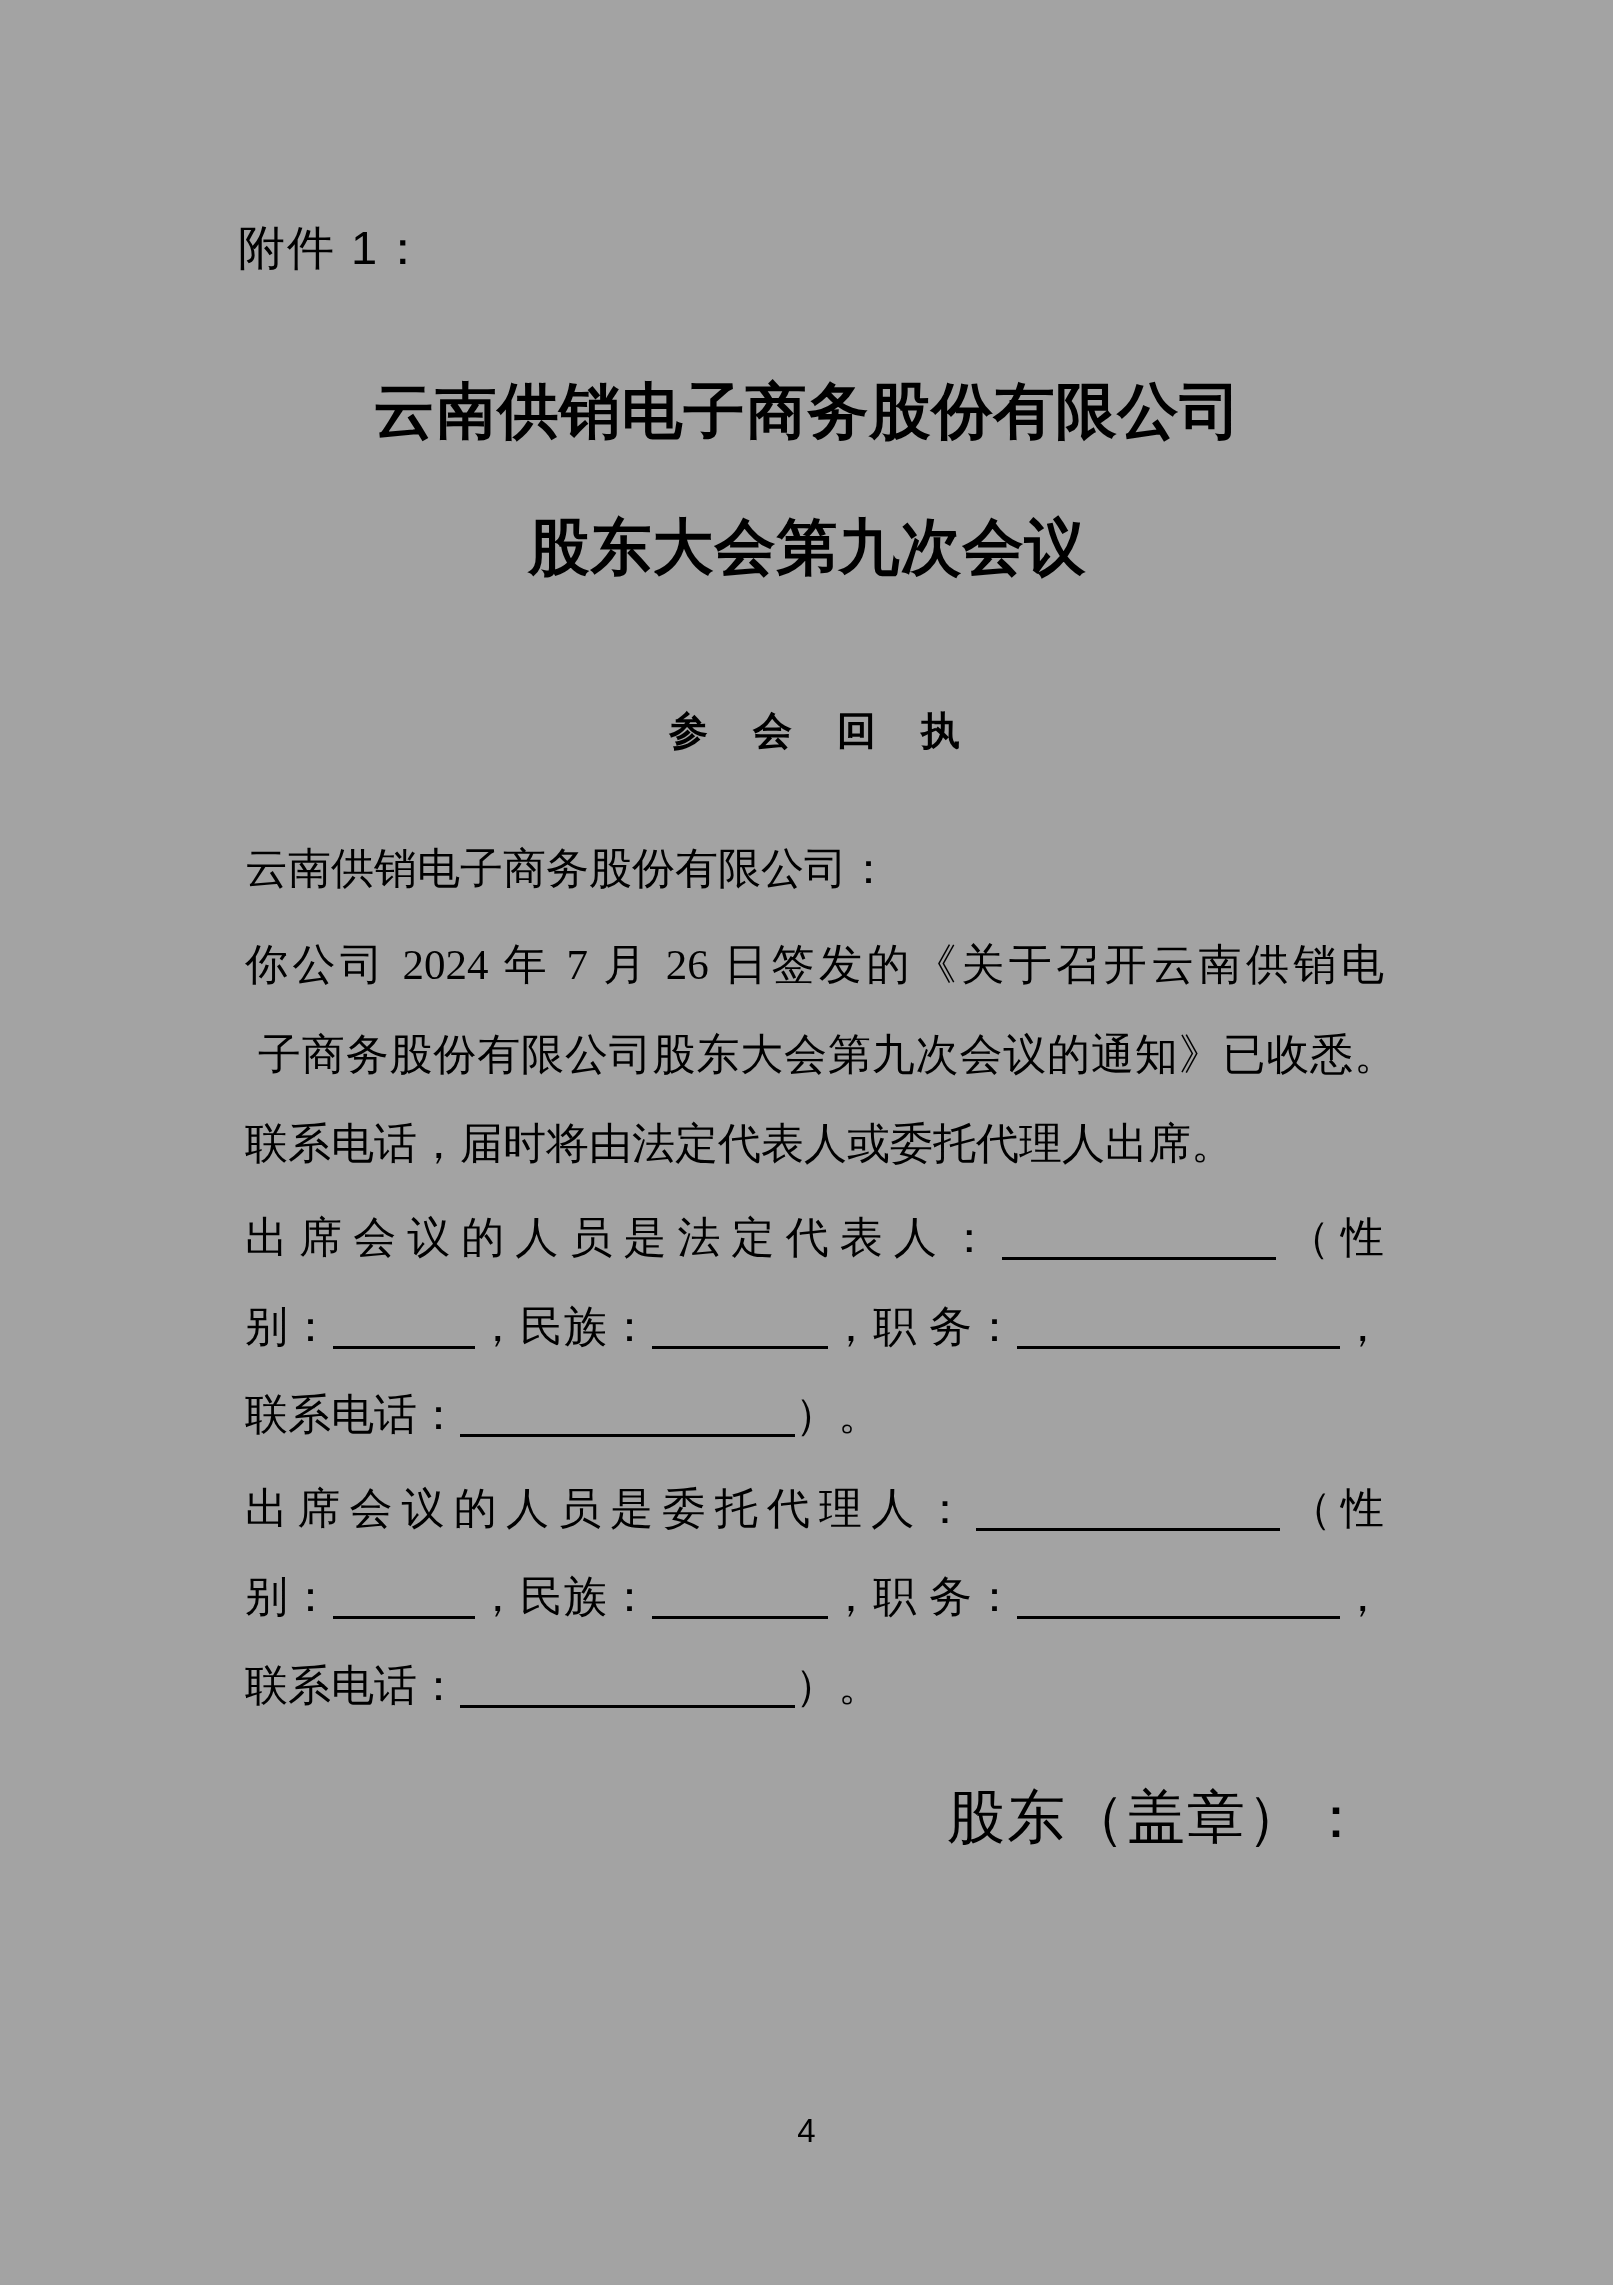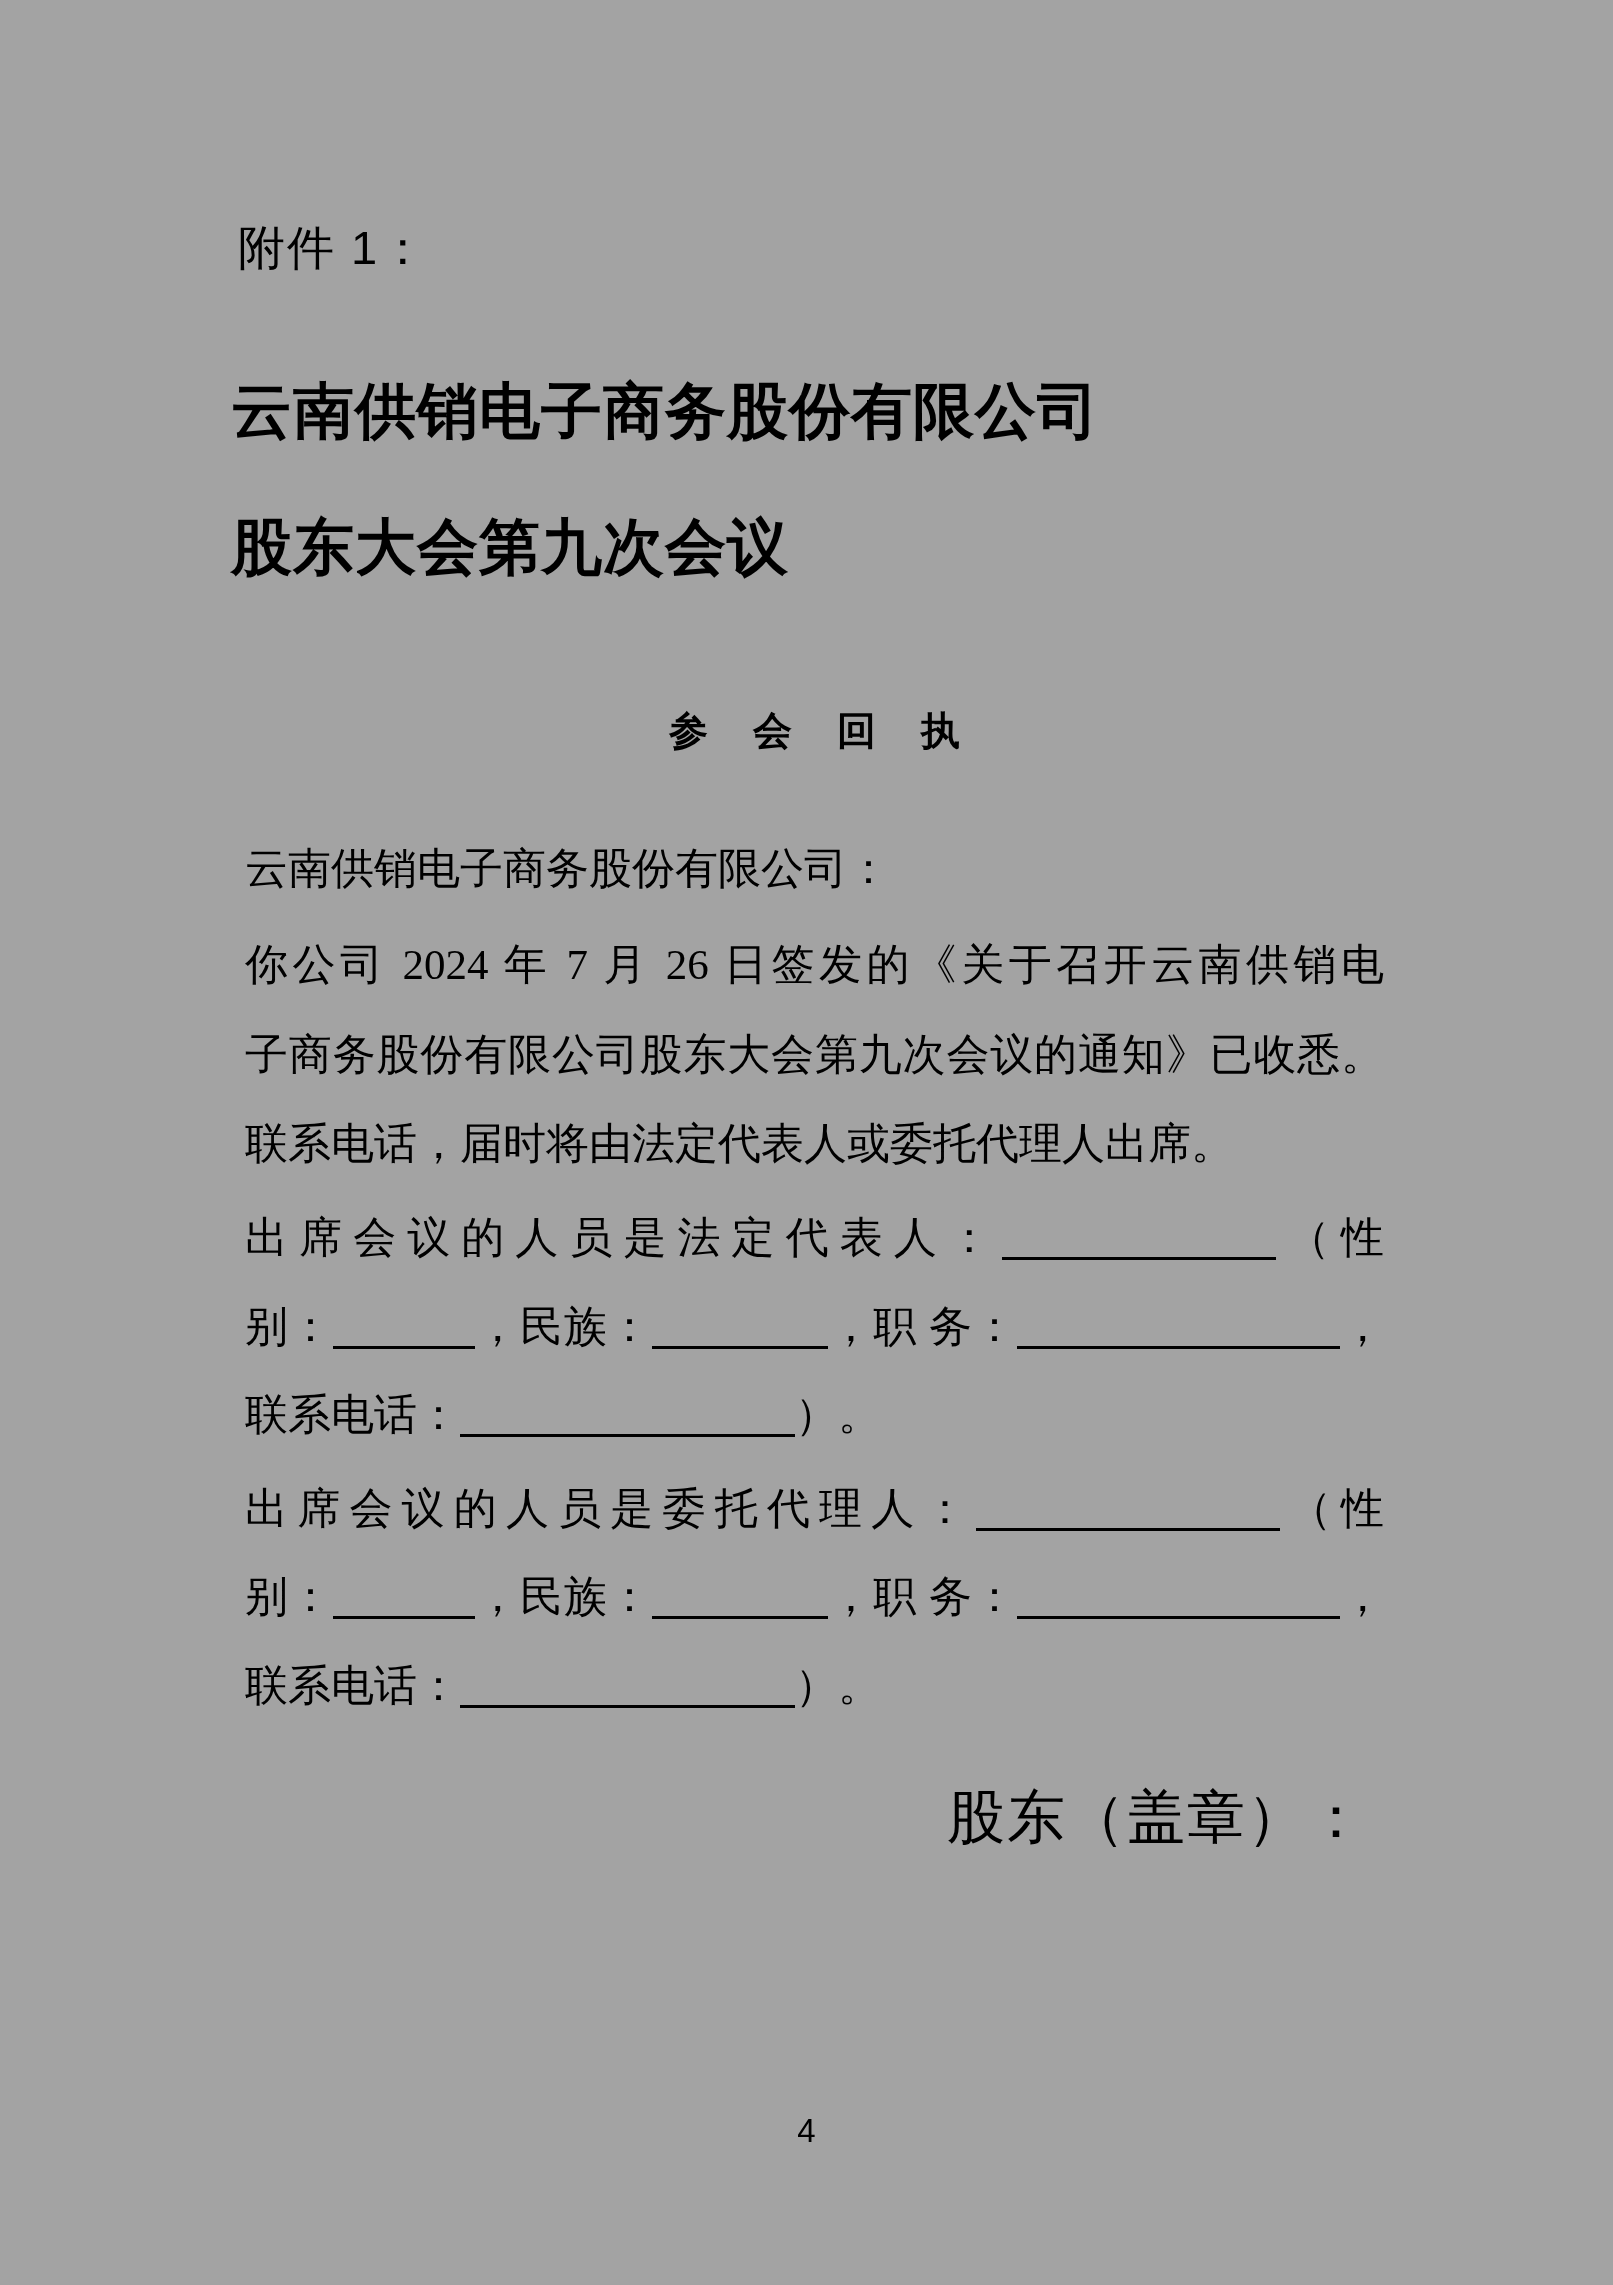--- a/index.html
+++ b/index.html
@@ -10,40 +10,40 @@
   }
   .page{position:absolute;inset:0;background:#a3a3a3;}
   
   .attach{
     position:absolute;left:238px;top:218px;
     font-family:"Liberation Sans","DejaVu Sans",sans-serif;
     font-size:47px;line-height:59px;letter-spacing:2px;
   }
   
   .title{
-    position:absolute;left:231px;width:1139px;text-align:left;
+    position:absolute;left:238px;width:1139px;text-align:center;
     font-weight:bold;font-size:61px;line-height:71px;letter-spacing:1px;
   }
   .title1{top:376px;}
   .title2{top:512px;}
   .subtitle{
     position:absolute;left:245px;width:1139px;text-align:center;
     font-weight:bold;font-size:39px;line-height:69px;
     letter-spacing:45px;padding-left:45px;box-sizing:border-box;
     top:696px;
   }
   
   .line{
     position:absolute;left:245px;width:1139px;
     font-size:43px;line-height:55px;
   }
   .just{text-align:justify;text-align-last:justify;}
   .l-salut{top:841px;}
   .l-p1{top:937px;}
-  .l-p2{top:1027px;}
+  .l-p2{top:1027px;margin-left:13px;}
   .l-p3{top:1116px;}
   .l-a1{top:1210px;}
   .l-a2{top:1299px;}
   .l-a3{top:1387px;}
   .l-b1{top:1481px;}
   .l-b2{top:1569px;}
   .l-b3{top:1658px;}
   
   .blank{
     display:inline-block;border-bottom:3.9px solid #000;

